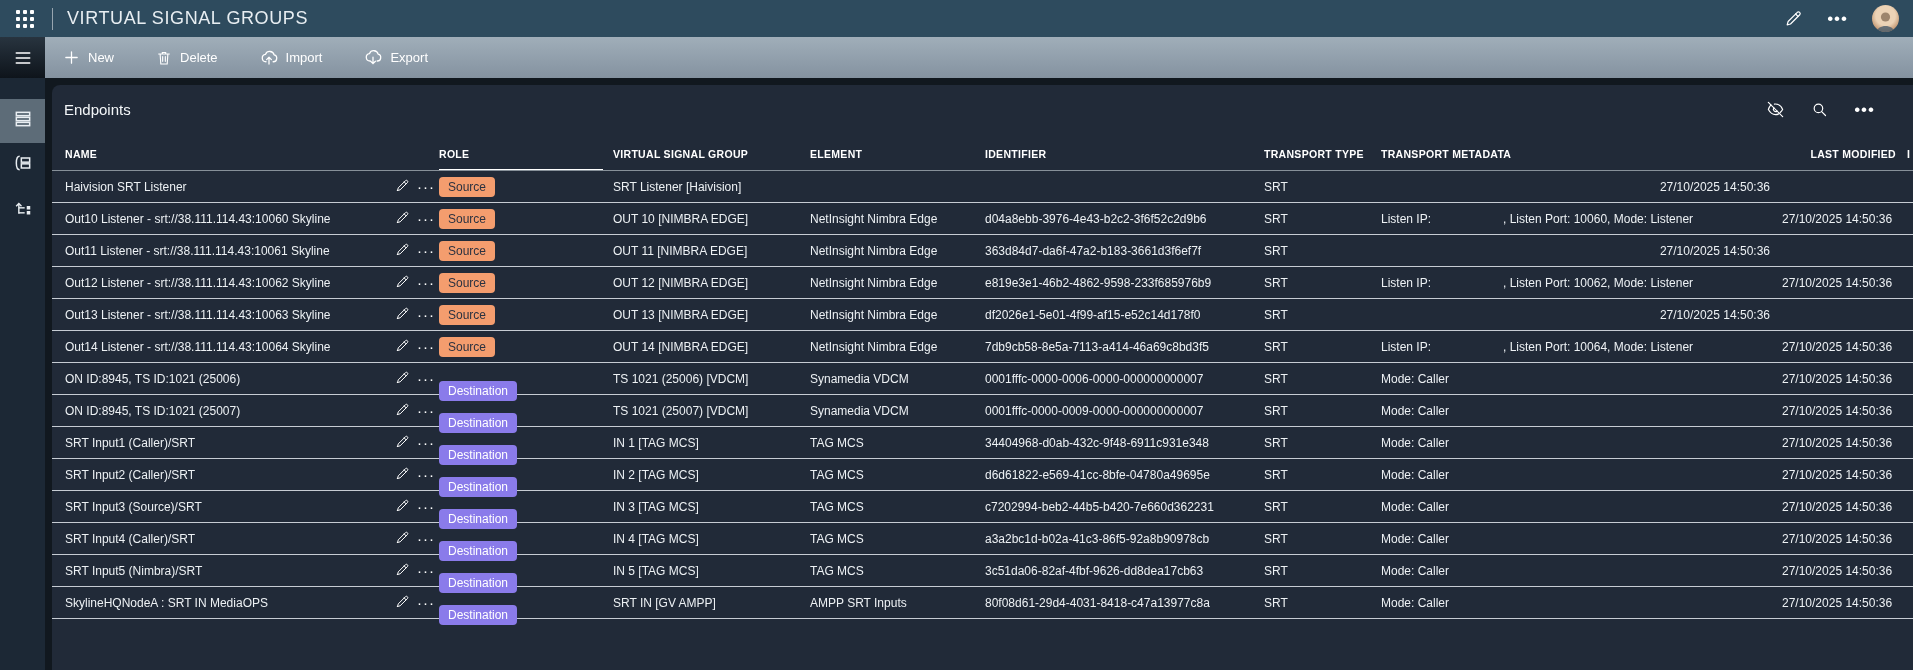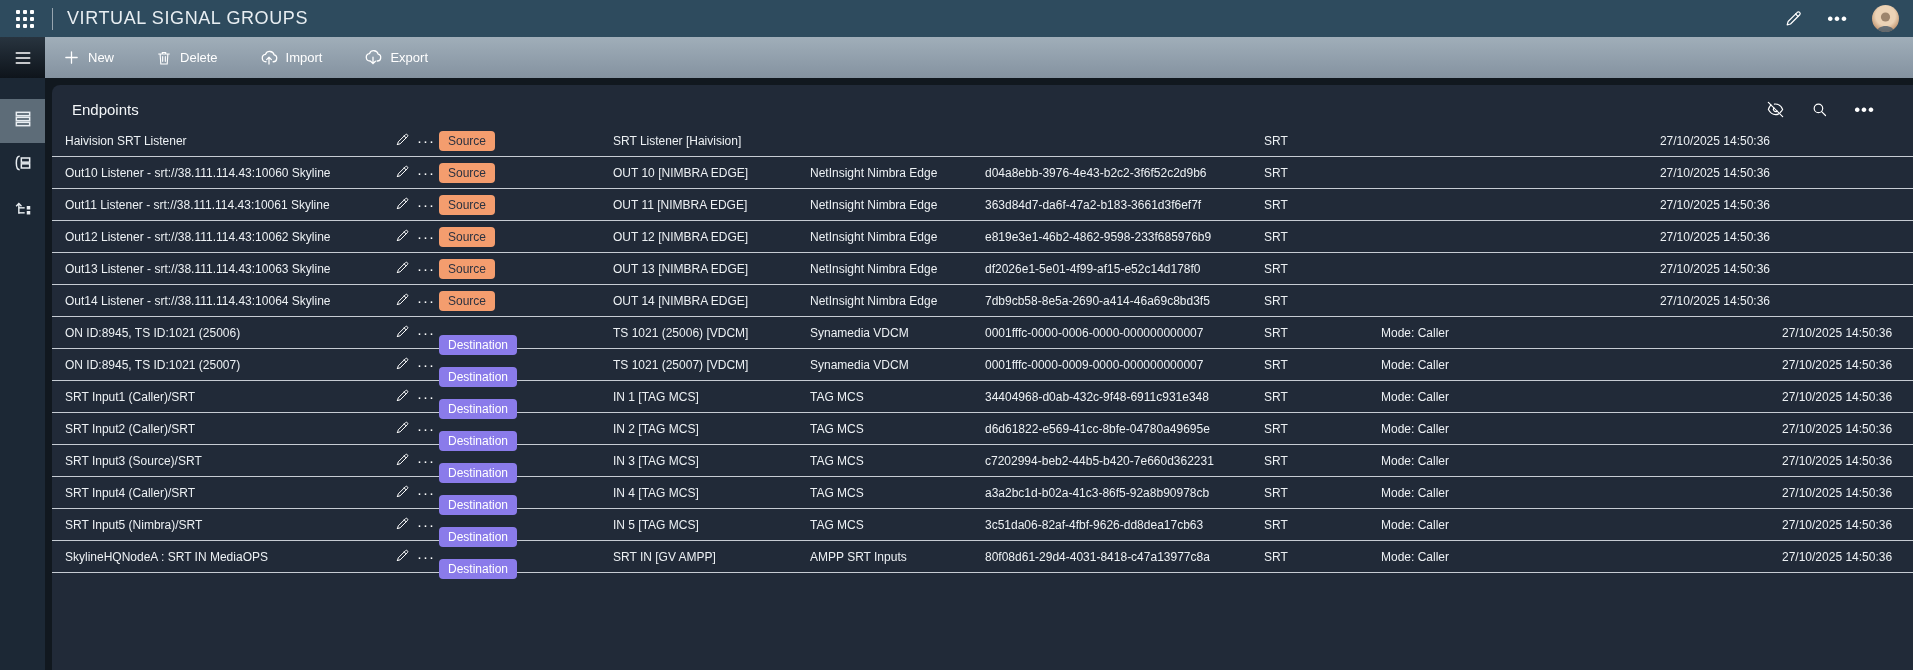--- a/index.html
+++ b/index.html
@@ -28,21 +28,21 @@
   .tb-btn { display:flex; align-items:center; gap:8px; color:#fff; font-size:13px; cursor:pointer; }
   .tb-btn svg { display:block; }
 
   
   .content { display:flex; height:592px; }
   .sidebar { width:45px; background:var(--sidebar,#1C2835); padding-top:21px; flex:none; }
   .side-item { height:44px; display:flex; align-items:center; justify-content:center; color:#E9EEF2; cursor:pointer; }
   .side-item.selected { background:var(--sidebar-sel,#5D6C78); }
 
   .panel { flex:1; margin:7px 0 0 7px; background:var(--panel,#212A38); border-radius:8px 0 0 0; overflow:hidden; }
-  .panel-header { display:flex; align-items:center; padding:15px 22px 6px 20px; }
+  .panel-header { display:flex; align-items:center; padding:15px 22px 6px 12px; }
   .panel-title { font-size:15px; font-weight:400; color:#F3F6F8; }
   .panel-actions { margin-left:auto; display:flex; align-items:center; gap:26px; color:#EDF1F4; padding-right:16px; }
 
   
   .thead, .row { display:grid;
     grid-template-columns:330px 44px 174px 197px 175px 279px 117px 401px 116px 24px;
     padding-left:13px; align-items:center; }
   .thead { height:34px; margin-top:12px; font-size:10.5px; font-weight:700; letter-spacing:.3px; color:#FFFFFF;
     border-bottom:1px solid rgba(220,227,234,.55); }
   .th { white-space:nowrap; overflow:hidden; padding-right:10px; }
@@ -184,20 +184,35 @@
         <span class="icon-btn">
           <svg width="17" height="17" viewBox="0 0 24 24" fill="none" stroke="currentColor" stroke-width="1.7" stroke-linecap="round">
               <circle cx="10.5" cy="10.5" r="6"></circle>
               <path d="M15 15l5.5 5.5"></path>
             </svg>
         </span>
         <span class="icon-btn dots">•••</span>
       </div>
     </div>
 
+    <div class="thead">
+      <div class="th name">NAME</div>
+      <div class="th role">
+        <span>ROLE</span>
+        <span class="sort-bar"></span>
+
+      </div>
+      <div class="th">VIRTUAL SIGNAL GROUP</div>
+      <div class="th">ELEMENT</div>
+      <div class="th">IDENTIFIER</div>
+      <div class="th">TRANSPORT TYPE</div>
+      <div class="th">TRANSPORT METADATA</div>
+      <div class="th modified">LAST MODIFIED</div>
+      <div class="th extra">I</div>
+    </div>
 
     <div id="rows">
         <div class="row">
           <div class="cell col-name">Haivision SRT Listener</div>
           <div class="actions">
             <span><svg width="15" height="15" viewBox="0 0 24 24" fill="none" stroke="currentColor" stroke-width="1.6" stroke-linecap="round" stroke-linejoin="round">
                 <path d="M4 20l1.2-4.2L16.8 4.2a2.2 2.2 0 0 1 3.1 3.1L8.2 18.9 4 20z"></path>
                 <path d="M14.7 6.3l3 3"></path>
               </svg></span>
             <span class="mini-dots">···</span>
@@ -217,20 +232,21 @@
                 <path d="M4 20l1.2-4.2L16.8 4.2a2.2 2.2 0 0 1 3.1 3.1L8.2 18.9 4 20z"></path>
                 <path d="M14.7 6.3l3 3"></path>
               </svg></span>
             <span class="mini-dots">···</span>
           </div>
           <div class="cell col-role"><span class="badge source">Source</span></div>
           <div class="cell col-vsg">OUT 10 [NIMBRA EDGE]</div>
           <div class="cell col-element">NetInsight Nimbra Edge</div>
           <div class="cell col-id">d04a8ebb-3976-4e43-b2c2-3f6f52c2d9b6</div>
           <div class="cell col-ttype">SRT</div>
+          <div class="cell col-meta"><span class="meta-label">Listen IP:</span><span>, Listen Port: 10060, Mode: Listener</span></div>
           <div class="cell col-modified">27/10/2025 14:50:36</div>
           <div class="cell col-extra"></div>
         </div>
         <div class="row">
           <div class="cell col-name">Out11 Listener - srt://38.111.114.43:10061 Skyline</div>
           <div class="actions">
             <span><svg width="15" height="15" viewBox="0 0 24 24" fill="none" stroke="currentColor" stroke-width="1.6" stroke-linecap="round" stroke-linejoin="round">
                 <path d="M4 20l1.2-4.2L16.8 4.2a2.2 2.2 0 0 1 3.1 3.1L8.2 18.9 4 20z"></path>
                 <path d="M14.7 6.3l3 3"></path>
               </svg></span>
@@ -251,20 +267,21 @@
                 <path d="M4 20l1.2-4.2L16.8 4.2a2.2 2.2 0 0 1 3.1 3.1L8.2 18.9 4 20z"></path>
                 <path d="M14.7 6.3l3 3"></path>
               </svg></span>
             <span class="mini-dots">···</span>
           </div>
           <div class="cell col-role"><span class="badge source">Source</span></div>
           <div class="cell col-vsg">OUT 12 [NIMBRA EDGE]</div>
           <div class="cell col-element">NetInsight Nimbra Edge</div>
           <div class="cell col-id">e819e3e1-46b2-4862-9598-233f685976b9</div>
           <div class="cell col-ttype">SRT</div>
+          <div class="cell col-meta"><span class="meta-label">Listen IP:</span><span>, Listen Port: 10062, Mode: Listener</span></div>
           <div class="cell col-modified">27/10/2025 14:50:36</div>
           <div class="cell col-extra"></div>
         </div>
         <div class="row">
           <div class="cell col-name">Out13 Listener - srt://38.111.114.43:10063 Skyline</div>
           <div class="actions">
             <span><svg width="15" height="15" viewBox="0 0 24 24" fill="none" stroke="currentColor" stroke-width="1.6" stroke-linecap="round" stroke-linejoin="round">
                 <path d="M4 20l1.2-4.2L16.8 4.2a2.2 2.2 0 0 1 3.1 3.1L8.2 18.9 4 20z"></path>
                 <path d="M14.7 6.3l3 3"></path>
               </svg></span>
@@ -283,22 +300,23 @@
           <div class="actions">
             <span><svg width="15" height="15" viewBox="0 0 24 24" fill="none" stroke="currentColor" stroke-width="1.6" stroke-linecap="round" stroke-linejoin="round">
                 <path d="M4 20l1.2-4.2L16.8 4.2a2.2 2.2 0 0 1 3.1 3.1L8.2 18.9 4 20z"></path>
                 <path d="M14.7 6.3l3 3"></path>
               </svg></span>
             <span class="mini-dots">···</span>
           </div>
           <div class="cell col-role"><span class="badge source">Source</span></div>
           <div class="cell col-vsg">OUT 14 [NIMBRA EDGE]</div>
           <div class="cell col-element">NetInsight Nimbra Edge</div>
-          <div class="cell col-id">7db9cb58-8e5a-2690-a414-46a69c8bd3f5</div>
-          <div class="cell col-ttype">SRT</div>
+          <div class="cell col-id">7db9cb58-8e5a-7113-a414-46a69c8bd3f5</div>
+          <div class="cell col-ttype">SRT</div>
+          <div class="cell col-meta"><span class="meta-label">Listen IP:</span><span>, Listen Port: 10064, Mode: Listener</span></div>
           <div class="cell col-modified">27/10/2025 14:50:36</div>
           <div class="cell col-extra"></div>
         </div>
         <div class="row">
           <div class="cell col-name">ON ID:8945, TS ID:1021 (25006)</div>
           <div class="actions">
             <span><svg width="15" height="15" viewBox="0 0 24 24" fill="none" stroke="currentColor" stroke-width="1.6" stroke-linecap="round" stroke-linejoin="round">
                 <path d="M4 20l1.2-4.2L16.8 4.2a2.2 2.2 0 0 1 3.1 3.1L8.2 18.9 4 20z"></path>
                 <path d="M14.7 6.3l3 3"></path>
               </svg></span>

